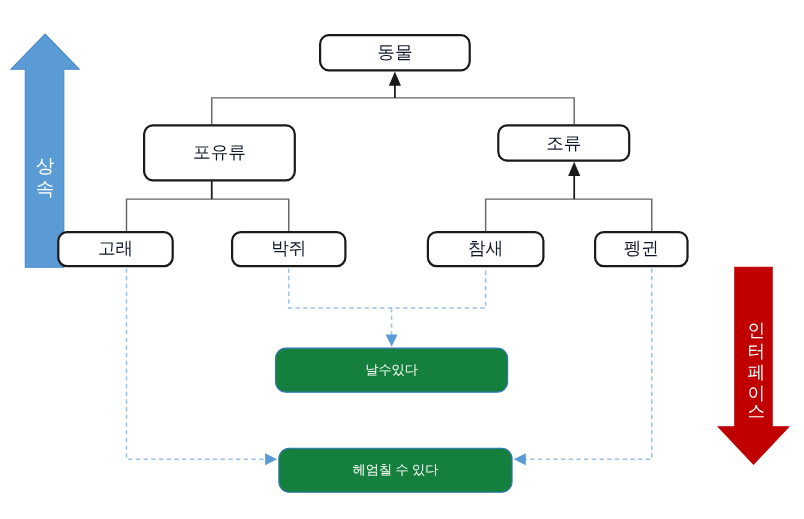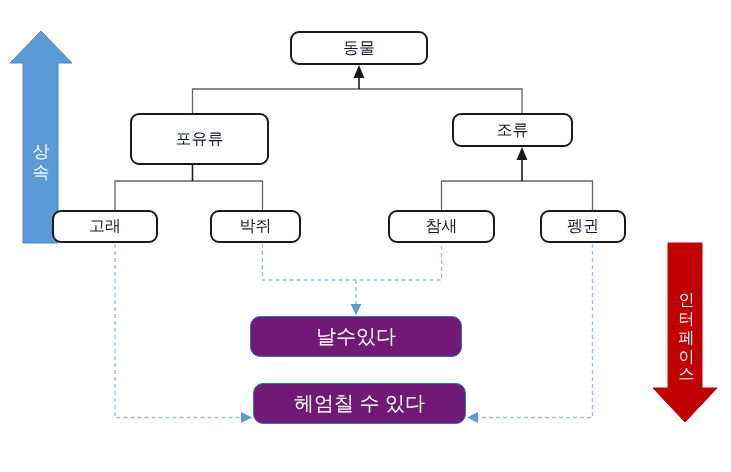--- a/index.html
+++ b/index.html
@@ -16,27 +16,28 @@
     background:#ffffff;
     border:2px solid #1a1a1a;
     border-radius:9px;
     display:flex;align-items:center;justify-content:center;
     font-size:16px;color:#0f172a;
     box-sizing:border-box;
     z-index:2;
   }
   .iface{
     position:absolute;
-    background:#701a75;
+    background:#15803d;
     border:1.5px solid #2e75b6;
     border-radius:10px;
     display:flex;align-items:center;justify-content:center;
-    font-size:20px;color:#ffffff;
+    font-size:12px;color:#ffffff;
     box-sizing:border-box;
     z-index:2;
+    font-family:Liberation Serif, serif;
   }
   .vlabel{
     position:absolute;
     writing-mode:vertical-rl;
     text-orientation:upright;
     color:#ffffff;
     font-size:17px;
     letter-spacing:4px;
     transform:translate(-50%,-50%);
     z-index:3;
@@ -78,20 +79,20 @@
     <polygon points="668,243 702,243 702,388 717,388 685,422 653,388 668,388" fill="#c00000" stroke="#c00000" stroke-width="1"></polygon>
   </svg>
 
   <div class="vlabel" style="left:41px;top:152px;">상속</div>
   <div class="vlabel" style="left:686px;top:329px;font-size:16px;letter-spacing:3px;">인터페이스</div>
 
   <div class="node" style="left:290px;top:31px;width:138px;height:34px;">동물</div>
   <div class="node" style="left:130px;top:113px;width:139px;height:52px;">포유류</div>
   <div class="node" style="left:452px;top:113px;width:121px;height:34px;">조류</div>
   <div class="node" style="left:52px;top:210px;width:106px;height:33px;">고래</div>
-  <div class="node" style="left:210px;top:210px;width:91px;height:33px;">박쥐</div>
+  <div class="node" style="left:210px;top:210px;width:105px;height:33px;">박쥐</div>
   <div class="node" style="left:388px;top:210px;width:107px;height:33px;text-align:right;">참새</div>
   <div class="node" style="left:540px;top:210px;width:86px;height:33px;">펭귄</div>
 
   <div class="iface" style="left:250px;top:316px;width:212px;height:41px;">날수있다</div>
-  <div class="iface" style="left:253px;top:383px;width:213px;height:41px;">헤엄칠 수 있다</div>
+  <div class="iface" style="left:253px;top:407px;width:213px;height:41px;">헤엄칠 수 있다</div>
 
 </div>
 
 </body></html>

